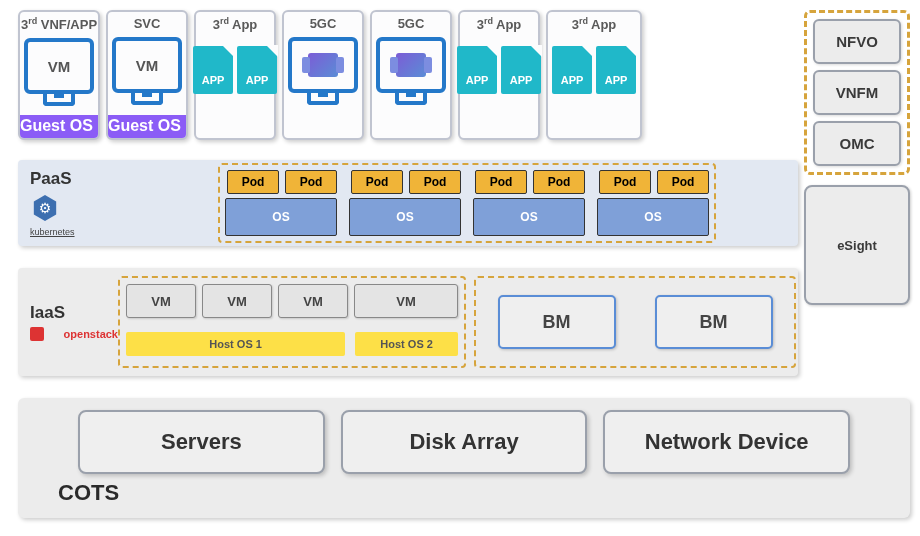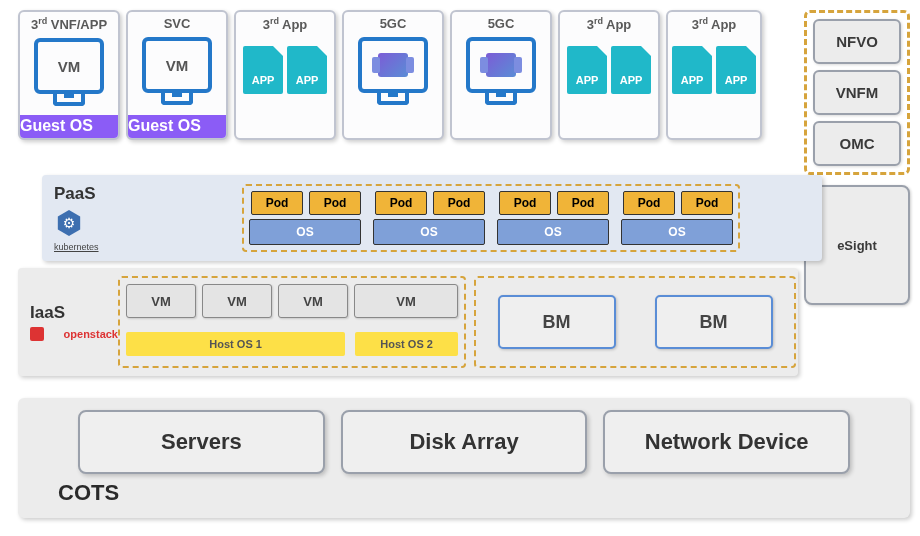--- a/index.html
+++ b/index.html
@@ -18,21 +18,21 @@
     display: flex;
     gap: 6px;
     position: absolute;
     top: 2px;
     left: 10px;
   }
   .app-card {
     background: #fcfcfd;
     border: 2px solid #c0c4d0;
     border-radius: 6px;
-    width: 102px;
+    width: 82px;
     height: 130px;
     display: flex;
     flex-direction: column;
     align-items: center;
     padding-top: 4px;
     box-shadow: 2px 2px 4px rgba(0,0,0,0.2);
   }
   .app-card-title {
     font-size: 13px;
     color: #595959;
@@ -161,30 +161,29 @@
     font-weight: 600;
     color: #3a3a3a;
     height: 120px;
     display: flex; align-items: center; justify-content: center;
     box-shadow: 1px 1px 3px rgba(0,0,0,0.2);
   }
 
   
   .paas-layer {
     position: absolute;
-    top: 167px;
+    top: 152px;
     left: 10px;
     width: 780px;
     height: 86px;
     background: #e2e8f2;
     border-radius: 4px;
     display: flex;
     align-items: center;
     box-shadow: 2px 2px 4px rgba(0,0,0,0.2);
-    margin-left: 24px;
   }
   .layer-label {
     width: 100px;
     padding-left: 12px;
     display: flex; flex-direction: column; gap: 4px;
   }
   .layer-title {
     font-size: 17px; font-weight: 700; color: #333;
   }
   .k8s-icon {
@@ -223,21 +222,21 @@
     border: 1.5px solid #333;
     border-radius: 2px;
     width: 52px; height: 24px;
     font-size: 12px; font-weight: 600;
     display: flex; align-items: center; justify-content: center;
   }
   .os-bar {
     background: #7fa0d8;
     border: 1.5px solid #333;
     border-radius: 2px;
-    width: 112px; height: 26px;
+    width: 112px; height: 38px;
     font-size: 12px; font-weight: 600; color: #fff;
     display: flex; align-items: center; justify-content: center;
   }
 
   
   .iaas-layer {
     position: absolute;
     top: 260px;
     left: 10px;
     width: 780px;

